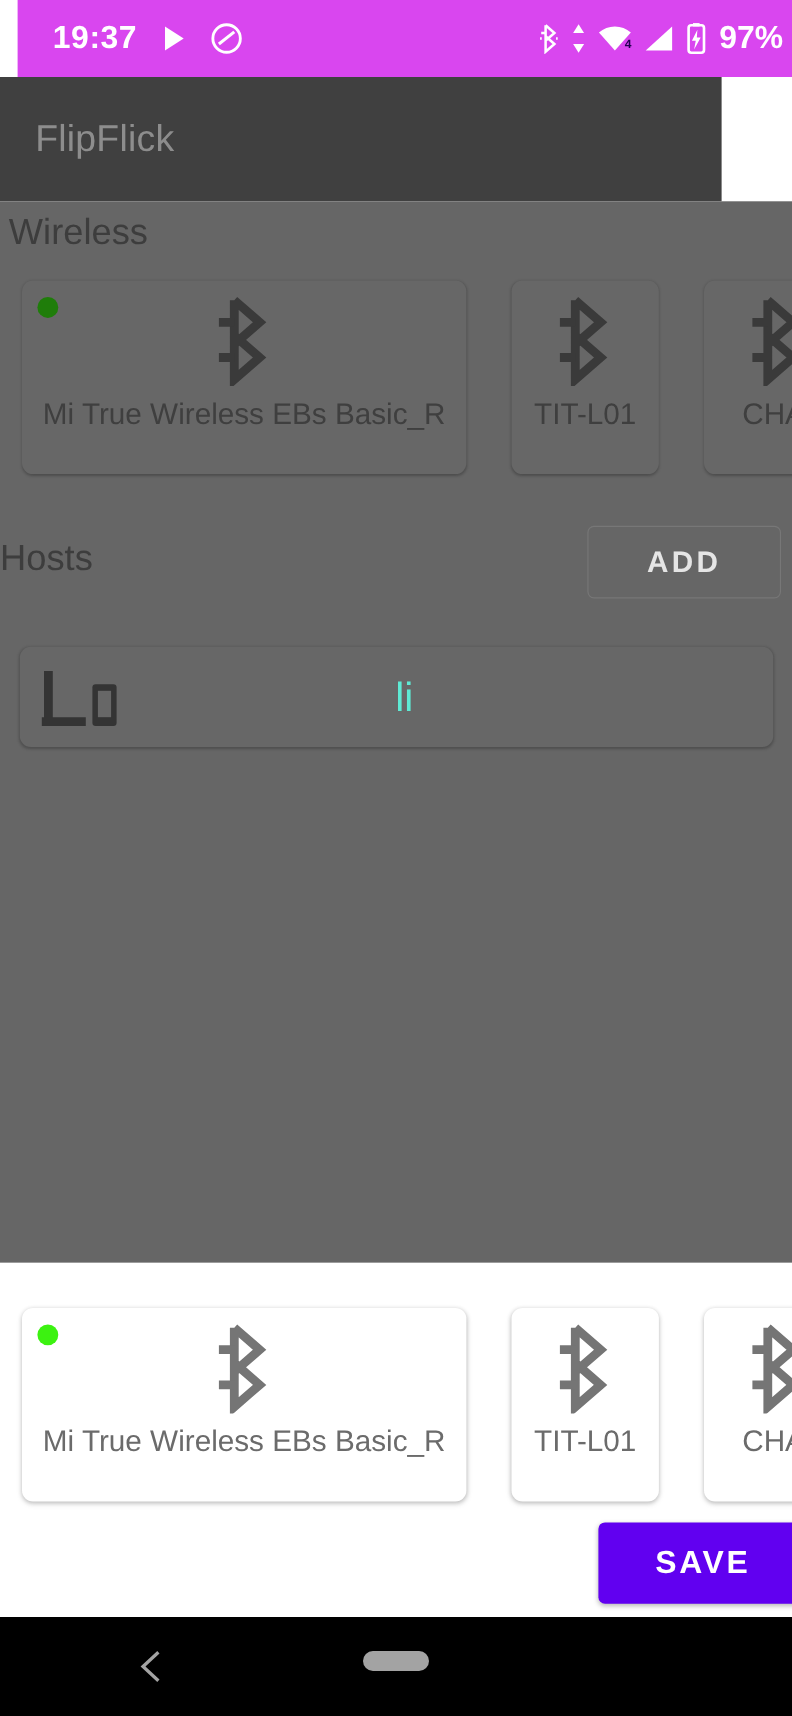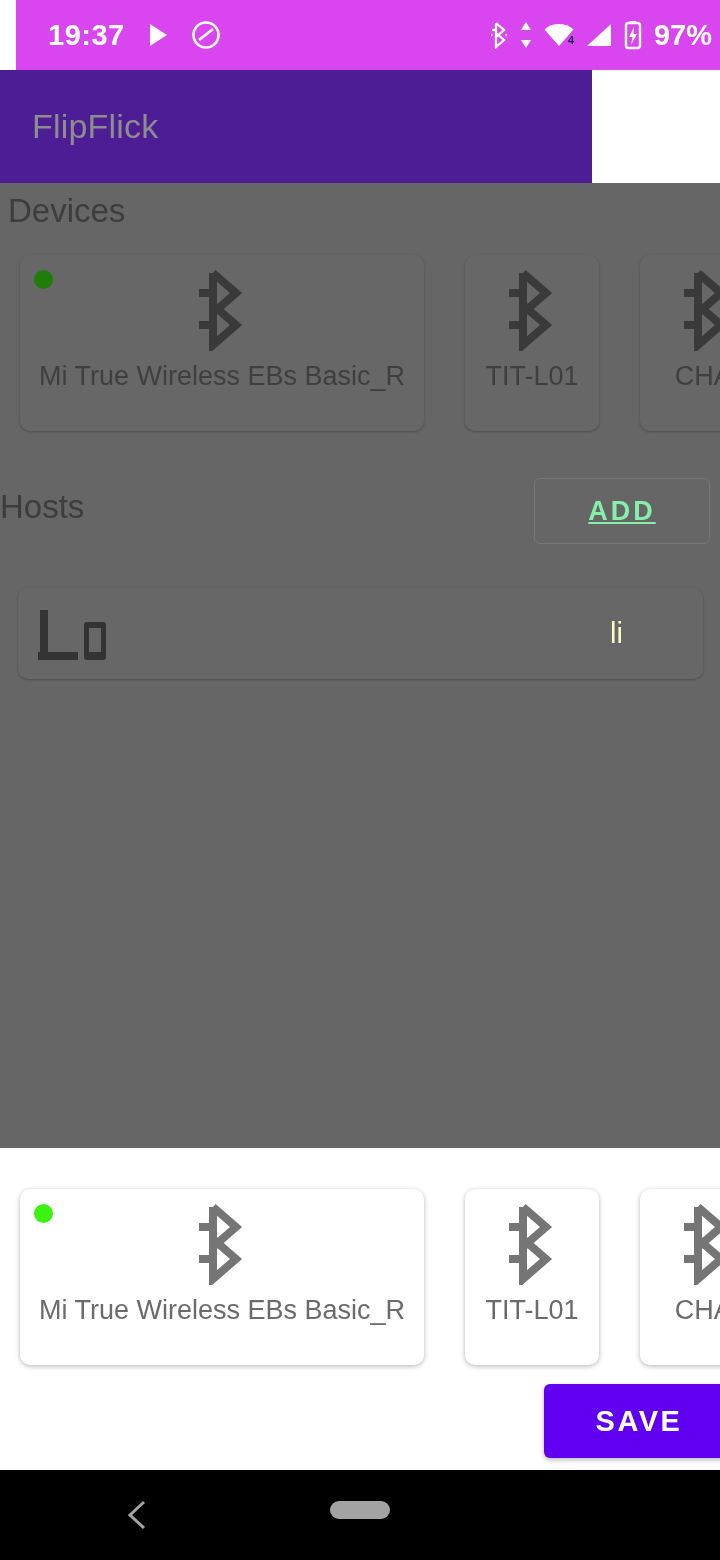--- a/index.html
+++ b/index.html
@@ -54,23 +54,23 @@
   #battery-pct {
     font-size: 29px;
     font-weight: bold;
     margin-left: 1px;
   }
 
   
   #app-bar {
     position: absolute;
     top: 70px; left: 0;
-    width: 592px;
+    width: 656px;
     height: 113px;
-    background: #4c1d95;
+    background: #404040;
     display: flex;
     align-items: center;
     padding-left: 32px;
     box-sizing: border-box;
   }
   #app-title {
     font-size: 34px;
     color: #8d8d8d;
     letter-spacing: 0.2px;
   }
@@ -142,49 +142,48 @@
     top: 305px; left: 0;
   }
   #add-button {
     position: absolute;
     top: 295px; left: 534px;
     width: 176px;
     height: 66px;
     border: 1px solid #777777;
     border-radius: 6px;
     background: transparent;
-    color: #86efac;
+    color: #e5e5e5;
     font-size: 27px;
     font-family: "Liberation Sans", sans-serif;
     letter-spacing: 3px;
     font-weight: bold;
     cursor: pointer;
-    text-decoration: underline;
   }
   #host-card {
     position: absolute;
     top: 405px; left: 18px;
     width: 685px;
     height: 91px;
     border-radius: 10px;
     background: #676767;
     box-shadow: 0 1px 3px rgba(0,0,0,0.14), 0 1px 2px rgba(0,0,0,0.10);
     display: flex;
     align-items: center;
   }
   #host-icon {
     margin-left: 16px;
     width: 78px;
     height: 60px;
   }
   #host-label {
     flex: 1;
-    text-align: right;
-    font-size: 29px;
-    color: #fef9c3;
+    text-align: center;
+    font-size: 37px;
+    color: #5eead4;
     margin-right: 80px;
   }
 
   
   #bottom-sheet {
     position: absolute;
     top: 1148px; left: 0;
     width: 720px;
     height: 322px;
     background: #ffffff;
@@ -326,21 +325,21 @@
       <span id="battery-pct">97%</span>
     </div>
   </div>
 
   <div id="app-bar">
     <span id="app-title">FlipFlick</span>
   </div>
 
   <div id="content">
 
-    <h2 id="devices-head" class="section-title">Devices</h2>
+    <h2 id="devices-head" class="section-title">Wireless</h2>
 
     <div id="devices-row">
       <div class="dev-card">
         <span class="dev-dot"></span>
         <span class="dev-icon">
           <svg width="62" height="84" viewBox="0 0 62 84">
             <path d="M22 6 L45 26 L22 46 L22 6 M22 38 L45 58 L22 78 L22 38" fill="none" stroke="#3a3a3a" stroke-width="8" stroke-linejoin="miter"></path>
             <line x1="8" y1="26" x2="22" y2="26" stroke="#3a3a3a" stroke-width="8"></line>
             <line x1="8" y1="58" x2="22" y2="58" stroke="#3a3a3a" stroke-width="8"></line>
           </svg>

